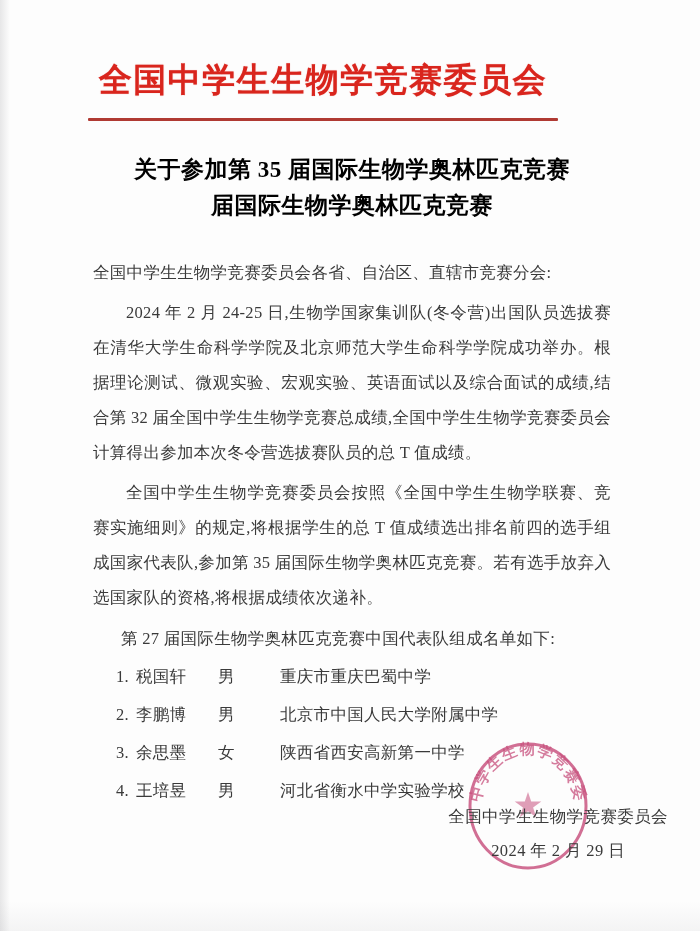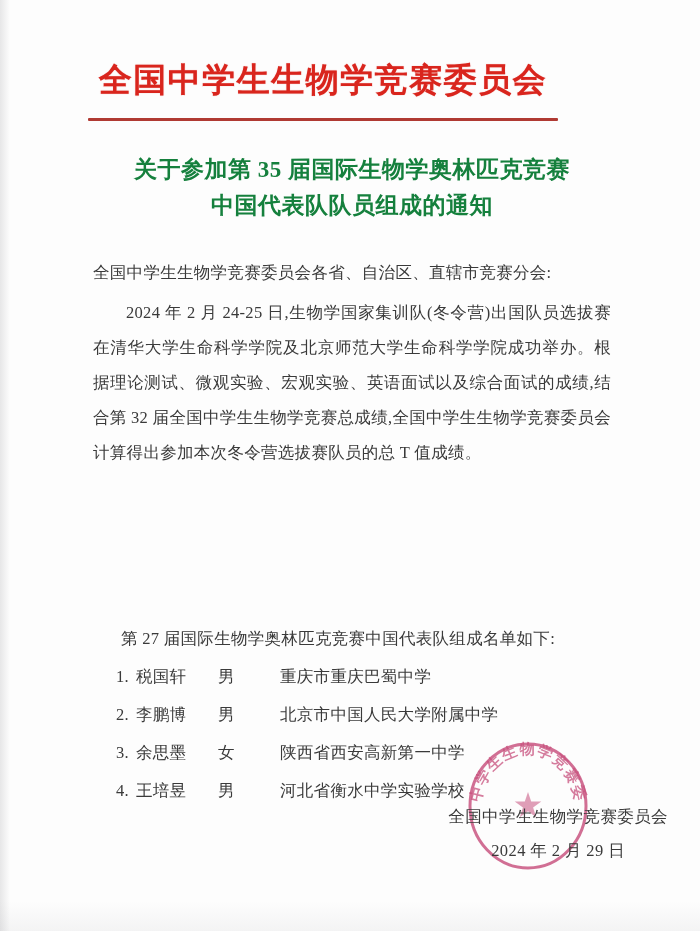--- a/index.html
+++ b/index.html
@@ -65,21 +65,21 @@
     background: #b03a33;
     border-radius: 1px;
   }
 
   .doc-title {
     position: absolute;
     left: 88px;
     top: 152px;
     width: 528px;
     text-align: center;
-    color: #15803d;
+    color: #000000;
     font-weight: bold;
     font-size: 23px;
     line-height: 36px;
     letter-spacing: 0.5px;
   }
   .doc-title .tline { display: block; white-space: nowrap; }
 
   .body-text {
     position: absolute;
     left: 88px;
@@ -158,26 +158,27 @@
   <div class="scan-edge-left"></div>
   <div class="scan-edge-right"></div>
   <div class="scan-edge-bottom"></div>
 
   <div class="org-title">全国中学生生物学竞赛委员会</div>
 
   <div class="red-rule"></div>
 
   <div class="doc-title">
     <span class="tline">关于参加第 35 届国际生物学奥林匹克竞赛</span>
-    <span class="tline">中国代表队队员组成的通知</span>
+    <span class="tline">届国际生物学奥林匹克竞赛</span>
   </div>
 
   <div class="body-text">
     <p class="salutation">全国中学生生物学竞赛委员会各省、自治区、直辖市竞赛分会:</p>
     <p class="indent2">2024 年 2 月 24-25 日,生物学国家集训队(冬令营)出国队员选拔赛在清华大学生命科学学院及北京师范大学生命科学学院成功举办。根据理论测试、微观实验、宏观实验、英语面试以及综合面试的成绩,结合第 32 届全国中学生生物学竞赛总成绩,全国中学生生物学竞赛委员会计算得出参加本次冬令营选拔赛队员的总 T 值成绩。</p>
+    <p class="indent2">全国中学生生物学竞赛委员会按照《全国中学生生物学联赛、竞赛实施细则》的规定,将根据学生的总 T 值成绩选出排名前四的选手组成国家代表队,参加第 35 届国际生物学奥林匹克竞赛。若有选手放弃入选国家队的资格,将根据成绩依次递补。</p>
   </div>
 
   <div class="roster">
     <p class="lead">第 27 届国际生物学奥林匹克竞赛中国代表队组成名单如下:</p>
 
     <div class="roster-row">
       <span class="r-num">1.</span>
       <span class="r-name">税国轩</span>
       <span class="r-sex">男</span>
       <span class="r-school">重庆市重庆巴蜀中学</span>

